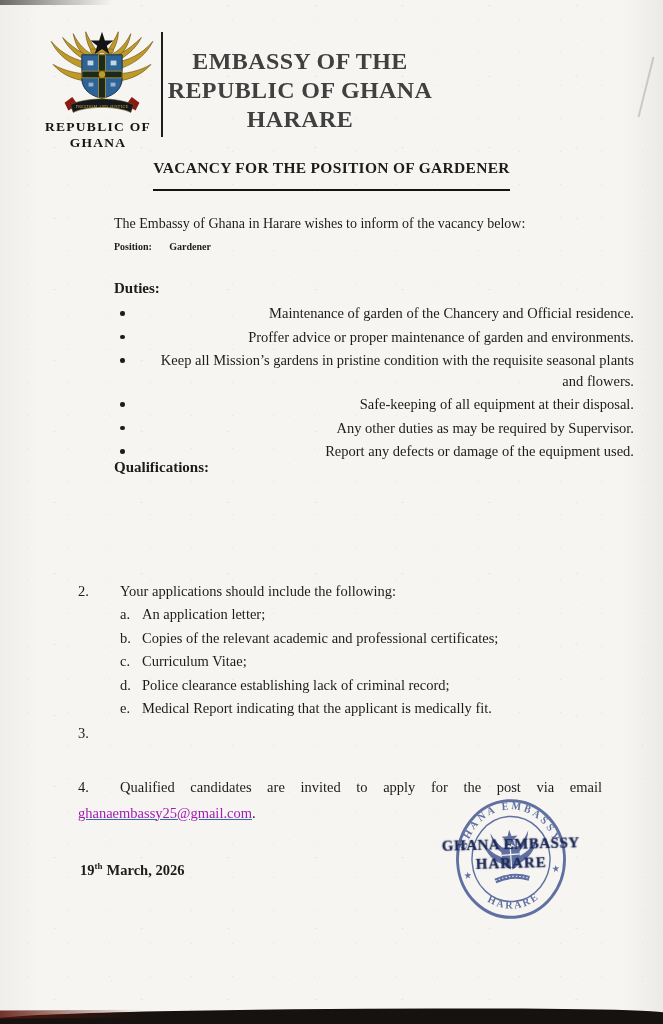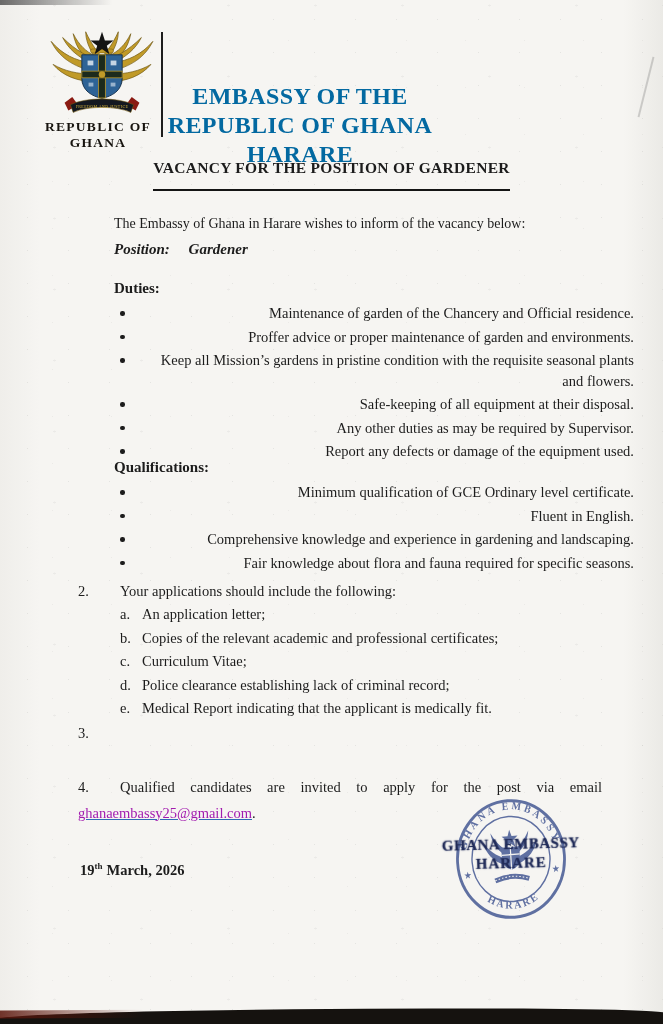--- a/index.html
+++ b/index.html
@@ -29,29 +29,29 @@
     background:#15120f;border-radius:55% 35% 0 0 / 9px 6px 0 0;transform:rotate(-.25deg);}
   .bottom-band .maroon{position:absolute;left:0;top:0;width:150px;height:8px;
     background:linear-gradient(90deg,rgba(92,22,12,.9),rgba(92,22,12,0));}
 
   
   .crest{position:absolute;left:38px;top:26px;width:128px;height:96px;}
   .crest-caption{position:absolute;left:24px;top:119px;width:148px;text-align:center;
     font-weight:bold;font-size:13.5px;letter-spacing:1.3px;color:#17140f;}
   .divider{position:absolute;left:161px;top:32px;width:2px;height:105px;background:#1d1d1d;}
   .embassy-name{position:absolute;left:166px;top:47px;width:268px;text-align:center;
-    font-size:24px;line-height:29px;font-weight:600;letter-spacing:.4px;color:#0369a1;margin-top:35px;}
+    font-size:24px;line-height:29px;font-weight:600;letter-spacing:.4px;color:#404040;}
 
   .doc-heading{position:absolute;left:0;top:159px;width:663px;text-align:center;}
   .doc-heading span{font-size:15.5px;font-weight:bold;letter-spacing:.3px;
     border-bottom:2px solid #141414;padding-bottom:13px;}
 
   .intro{position:absolute;left:114px;top:202px;width:480px;font-size:14px;}
 
-  .pos-row{position:absolute;left:114px;top:241px;font-size:15px;font-weight:bold;font-style:italic;}
+  .pos-row{position:absolute;left:114px;top:241px;font-size:10px;font-weight:bold;}
   .pos-row .pos-label{margin-right:15px;}
 
   .section{position:absolute;left:114px;font-size:14.5px;}
   .sec-duties{top:280px;width:520px;}
   .sec-quals{top:459px;width:520px;}
   .sec-label{font-weight:bold;font-size:15px;}
   ul.dotlist{list-style:none;margin:6px 0 0 0;padding:0;}
   ul.dotlist li{position:relative;padding-left:24px;line-height:20.5px;margin-bottom:3px;white-space:pre-line;text-align:right;}
   ul.dotlist li::before{content:"";position:absolute;left:6px;top:8px;width:4.5px;height:4.5px;
     border-radius:50%;background:#1c1c1c;}
@@ -147,26 +147,20 @@
     <li>Keep all Mission’s gardens in pristine condition with the requisite seasonal plants
 and flowers.</li>
     <li>Safe-keeping of all equipment at their disposal.</li>
     <li>Any other duties as may be required by Supervisor.</li>
     <li>Report any defects or damage of the equipment used.</li>
   </ul>
 </div>
 
 <div class="section sec-quals">
   <div class="sec-label">Qualifications:</div>
-  <ul class="dotlist">
-    <li>Minimum qualification of GCE Ordinary level certificate.</li>
-    <li>Fluent in English.</li>
-    <li>Comprehensive knowledge and experience in gardening and landscaping.</li>
-    <li>Fair knowledge about flora and fauna required for specific seasons.</li>
-  </ul>
 </div>
 
 <div class="numbered item2">
   <div class="num-row">
     <span class="num-cell">2.</span>
     <span>Your applications should include the following:</span>
   </div>
   <div class="sub-list">
     <div class="sub-row">
       <span class="sub-letter">a.</span>

